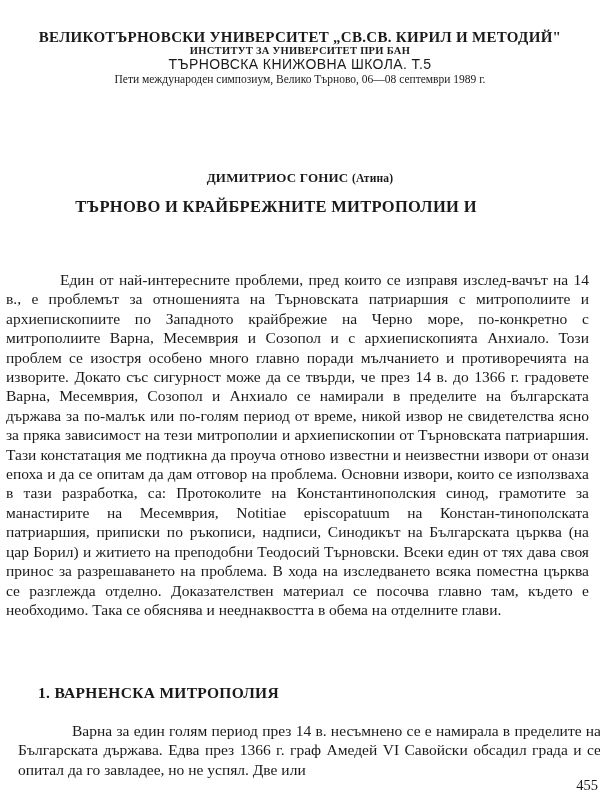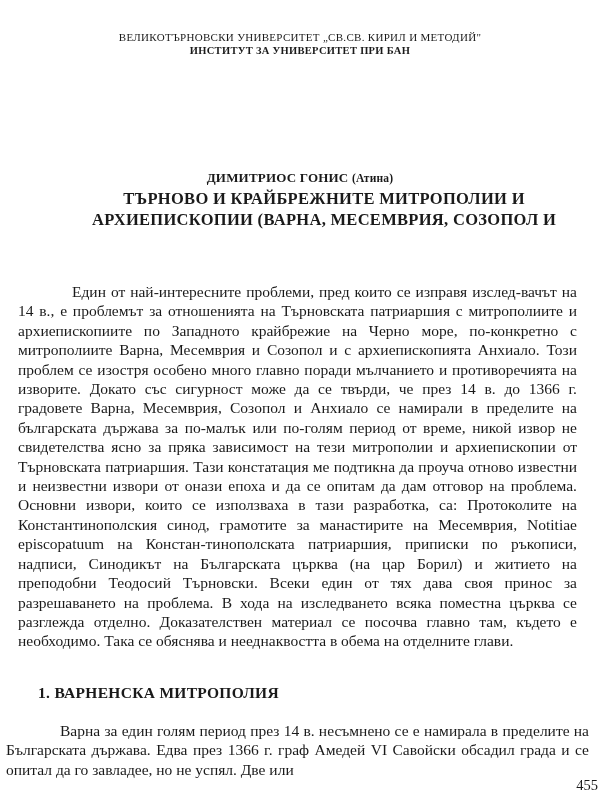--- a/index.html
+++ b/index.html
@@ -16,22 +16,22 @@
       font-family: "Liberation Serif", "DejaVu Serif", serif;
     }
     .header {
       position: absolute;
       left: 0;
       top: 31px;
       width: 600px;
       text-align: center;
     }
     .hdr-uni {
-      font-size: 11px;
-      font-weight: normal;
+      font-size: 15px;
+      font-weight: bold;
       line-height: 13px;
       letter-spacing: 0.3px;
     }
     .hdr-inst {
       font-size: 10.5px;
       font-weight: bold;
       line-height: 13px;
       letter-spacing: 0.3px;
     }
     .hdr-series {
@@ -53,53 +53,52 @@
       font-size: 13px;
       font-weight: bold;
       letter-spacing: 0.2px;
     }
     .author .aff {
       font-size: 11.5px;
     }
     .title {
       position: absolute;
       left: 0;
-      top: 188px;
+      top: 196px;
       width: 552px;
       text-align: center;
       font-size: 16.5px;
       font-weight: bold;
       line-height: 21px;
       letter-spacing: 0.3px;
-      padding-left: 48px;
     }
     .body {
       position: absolute;
       left: 6px;
       top: 270px;
       width: 583px;
       font-size: 15.5px;
       line-height: 19.4px;
       text-align: justify;
     }
     .body p {
-      margin: 12px;
+      margin: 0;
       text-indent: 54px;
     }
     .section-heading {
       position: absolute;
       left: 38px;
       top: 684px;
       font-size: 15.5px;
       font-weight: bold;
       letter-spacing: 0.3px;
     }
     .body2 {
       position: absolute;
-      left: 6px;
+      left: 18px;
       top: 721px;
       width: 583px;
       font-size: 15.5px;
       line-height: 19.4px;
       text-align: justify;
     }
     .body2 p {
       margin: 0;
       text-indent: 54px;
     }
@@ -109,30 +108,31 @@
       top: 777px;
       font-size: 14.5px;
     }
   </style>
 </head>
 <body>
 
 <div class="header">
   <div class="hdr-uni">ВЕЛИКОТЪРНОВСКИ УНИВЕРСИТЕТ „СВ.СВ. КИРИЛ И МЕТОДИЙ"</div>
   <div class="hdr-inst">ИНСТИТУТ ЗА УНИВЕРСИТЕТ ПРИ БАН</div>
+  <div class="hdr-series">ТЪРНОВСКА КНИЖОВНА ШКОЛА. Т.5</div>
+  <div class="hdr-symp">Пети международен симпозиум, Велико Търново, 06—08 септември 1989 г.</div>
 </div>
 
 <div class="author">
   <span>ДИМИТРИОС ГОНИС</span>
   <span class="aff">(Атина)</span>
 </div>
 
 <div class="title">
   <div>ТЪРНОВО И КРАЙБРЕЖНИТЕ МИТРОПОЛИИ И</div>
-  <div>АРХИЕПИСКОПИИ (ВАРНА, МЕСЕМВРИЯ, СОЗОПОЛ И</div>
 </div>
 
 <div class="body">
   <p>Един от най-интересните проблеми, пред които се изправя изслед-вачът на 14 в., е проблемът за отношенията на Търновската патриаршия с митрополиите и архиепископиите по Западното крайбрежие на Черно море, по-конкретно с митрополиите Варна, Месемврия и Созопол и с архиепископията Анхиало. Този проблем се изостря особено много главно поради мълчанието и противоречията на изворите. Докато със сигурност може да се твърди, че през 14 в. до 1366 г. градовете Варна, Месемврия, Созопол и Анхиало се намирали в пределите на българската държава за по-малък или по-голям период от време,  никой извор не свидетелства ясно за пряка зависимост на тези митрополии и архиепископии от Търновската патриаршия. Тази констатация ме подтикна да проуча отново известни и неизвестни извори от онази епоха и да се опитам да дам отговор на проблема. Основни извори, които се използваха в тази разработка, са: Протоколите на Константинополския синод, грамотите за манастирите на Месемврия, Notitiae episcopatuum на Констан-тинополската патриаршия, приписки по ръкописи, надписи, Синодикът на Българската църква (на цар Борил) и житието на преподобни Теодосий Търновски. Всеки един от тях дава своя принос за разрешаването на проблема. В хода на изследването всяка поместна църква се разглежда отделно. Доказателствен материал се посочва главно там, където е необходимо. Така се обяснява и нееднаквостта в обема на отделните глави.</p>
 </div>
 
 <div class="section-heading">1. ВАРНЕНСКА МИТРОПОЛИЯ</div>
 
 <div class="body2">
   <p>Варна за един голям период през 14 в. несъмнено се е намирала в пределите на Българската държава. Едва през 1366 г. граф Амедей VI Савойски обсадил града и се опитал да го завладее, но не успял. Две или</p>

